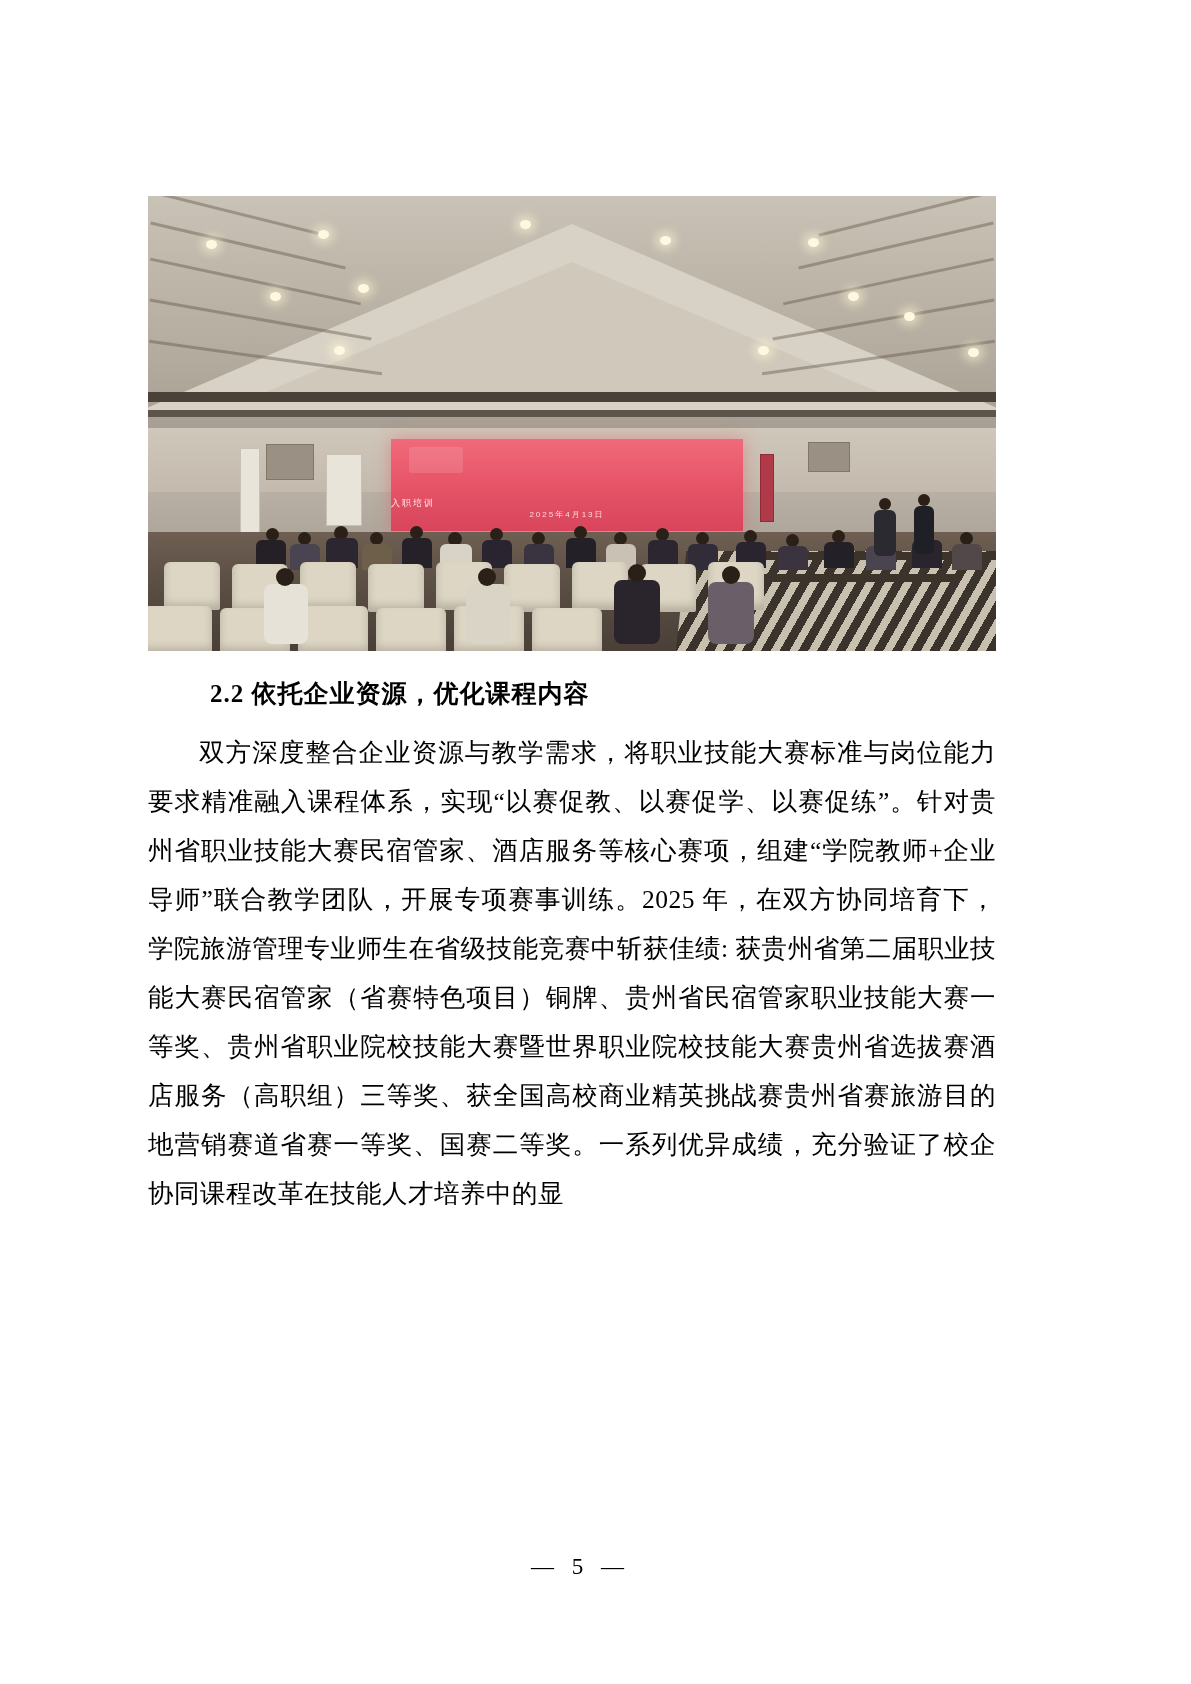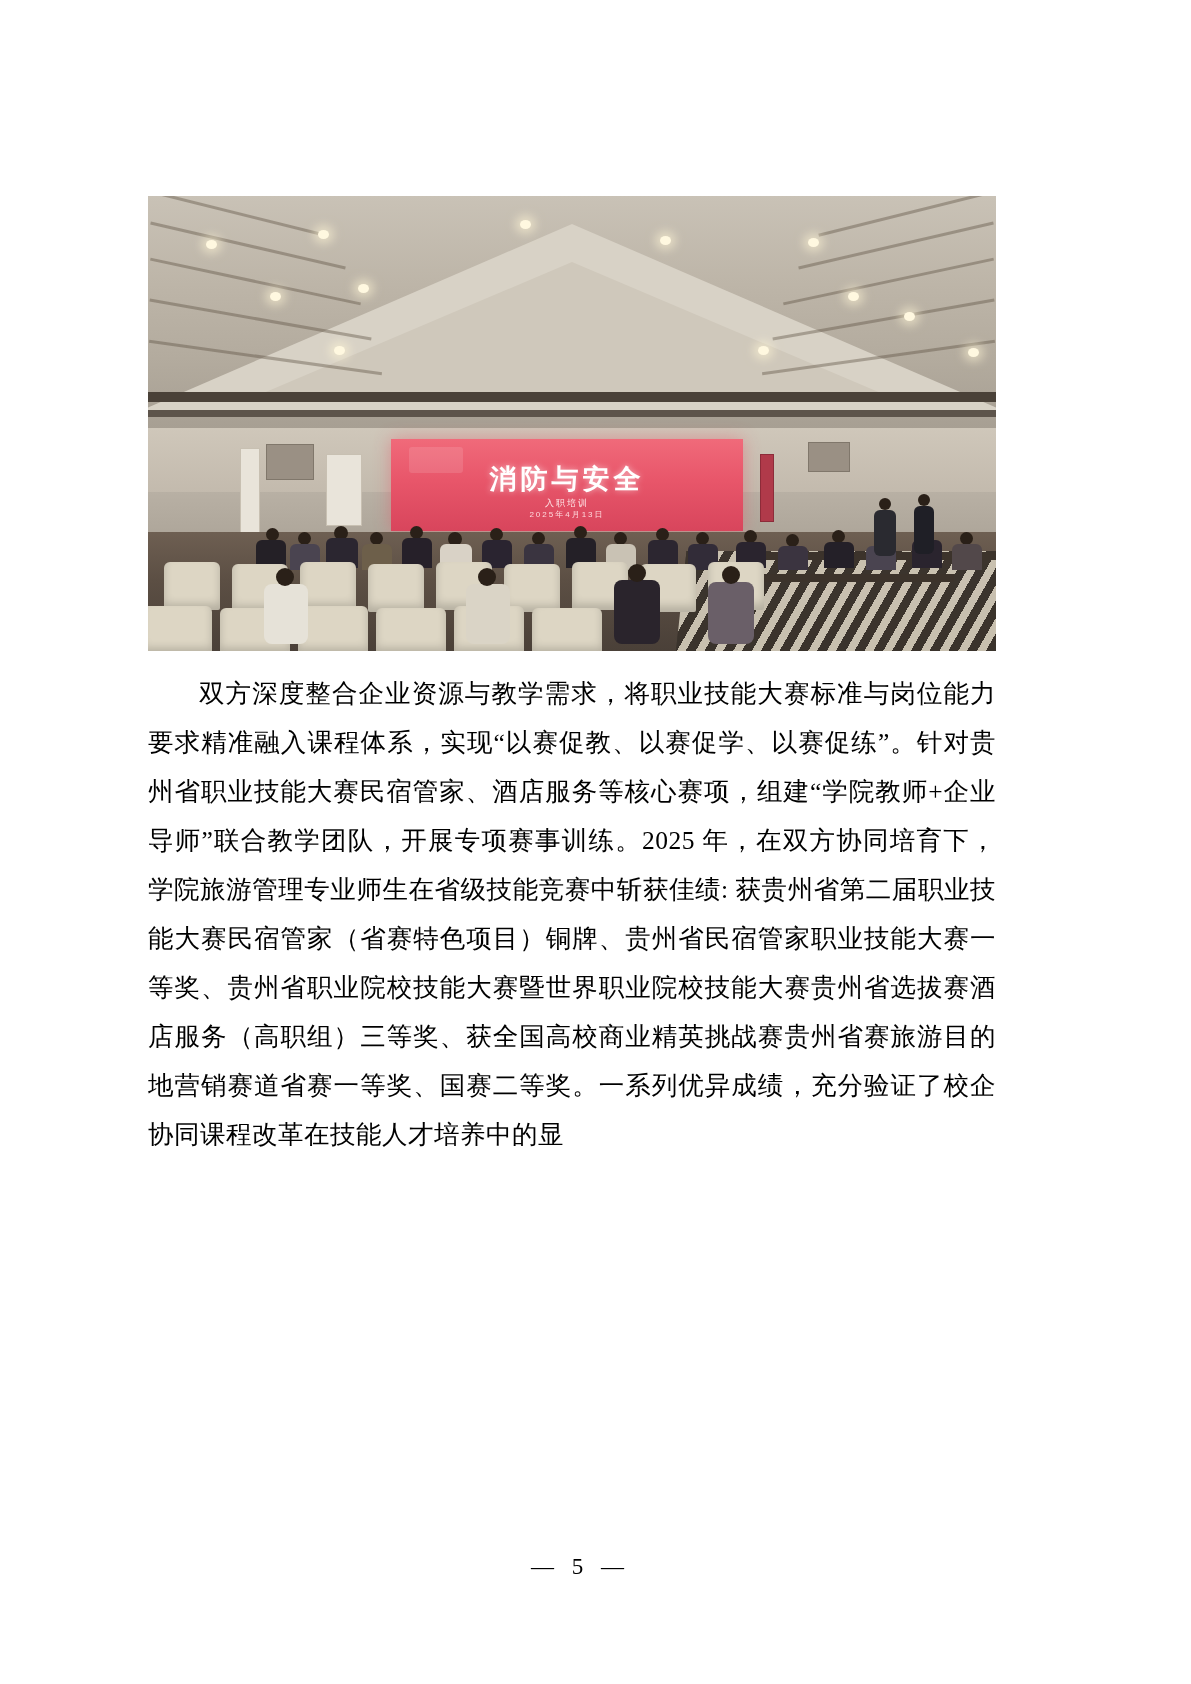--- a/index.html
+++ b/index.html
@@ -112,21 +112,21 @@
     color: #ffffff;
     font-size: 27px;
     font-weight: bold;
     letter-spacing: 4px;
     font-family: "Liberation Sans", sans-serif;
     text-shadow: 0 0 6px rgba(255,255,255,0.6);
   }
   .screen-sub {
     position: absolute;
     left: 0; right: 0; top: 58px;
-    text-align: center;
+    text-align: left;
     color: #ffe8ea;
     font-size: 9px;
     letter-spacing: 2px;
     font-family: "Liberation Sans", sans-serif;
   }
   .screen-sub2 {
     position: absolute;
     left: 0; right: 0; top: 70px;
     text-align: center;
     color: #ffd8dc;
@@ -269,21 +269,20 @@
         <div class="wall-lower"></div>
 
         <div class="side-door" style="left:118px; top:248px; width:46px; height:34px;"></div>
         <div class="side-door" style="left:660px; top:246px; width:40px; height:28px;"></div>
         <div class="banner-stand" style="left:92px; top:252px; width:18px; height:96px;"></div>
         <div class="banner-stand" style="left:178px; top:258px; width:34px; height:70px;"></div>
         <div class="banner-stand" style="left:612px; top:258px; width:12px; height:66px; background:#b03a4a; border-color:#8d2c3a;"></div>
 
         <div class="screen">
           <div class="screen-logo"></div>
-          <div class="screen-title">消防与安全</div>
           <div class="screen-sub">入职培训</div>
           <div class="screen-sub2">2025年4月13日</div>
         </div>
 
         <div class="floor"></div>
         <div class="carpet"></div>
 
         <div class="stage-table" style="left:612px; top:356px; width:240px; height:8px;"></div>
         <div class="stage-table" style="left:596px; top:378px; width:210px; height:8px;"></div>
 
@@ -352,19 +351,20 @@
         <div class="head" style="left:574px; top:370px; width:18px; height:18px;"></div>
 
         <div class="person-body" style="left:726px; top:314px; width:22px; height:46px; background:#2a2a30; border-radius:6px;"></div>
         <div class="head" style="left:731px; top:302px; width:12px; height:12px;"></div>
         <div class="person-body" style="left:766px; top:310px; width:20px; height:48px; background:#1f1f26; border-radius:6px;"></div>
         <div class="head" style="left:770px; top:298px; width:12px; height:12px;"></div>
       </div>
     </div>
 
 
+    <div class="section-heading">2.2 依托企业资源，优化课程内容</div>
 
     <div class="body-text">双方深度整合企业资源与教学需求，将职业技能大赛标准与岗位能力要求精准融入课程体系，实现“以赛促教、以赛促学、以赛促练”。针对贵州省职业技能大赛民宿管家、酒店服务等核心赛项，组建“学院教师+企业导师”联合教学团队，开展专项赛事训练。2025 年，在双方协同培育下，学院旅游管理专业师生在省级技能竞赛中斩获佳绩: 获贵州省第二届职业技能大赛民宿管家（省赛特色项目）铜牌、贵州省民宿管家职业技能大赛一等奖、贵州省职业院校技能大赛暨世界职业院校技能大赛贵州省选拔赛酒店服务（高职组）三等奖、获全国高校商业精英挑战赛贵州省赛旅游目的地营销赛道省赛一等奖、国赛二等奖。一系列优异成绩，充分验证了校企协同课程改革在技能人才培养中的显</div>
 
   </div>
 
   <div class="page-number">— 5 —</div>
 </div>
 
 </body></html>

